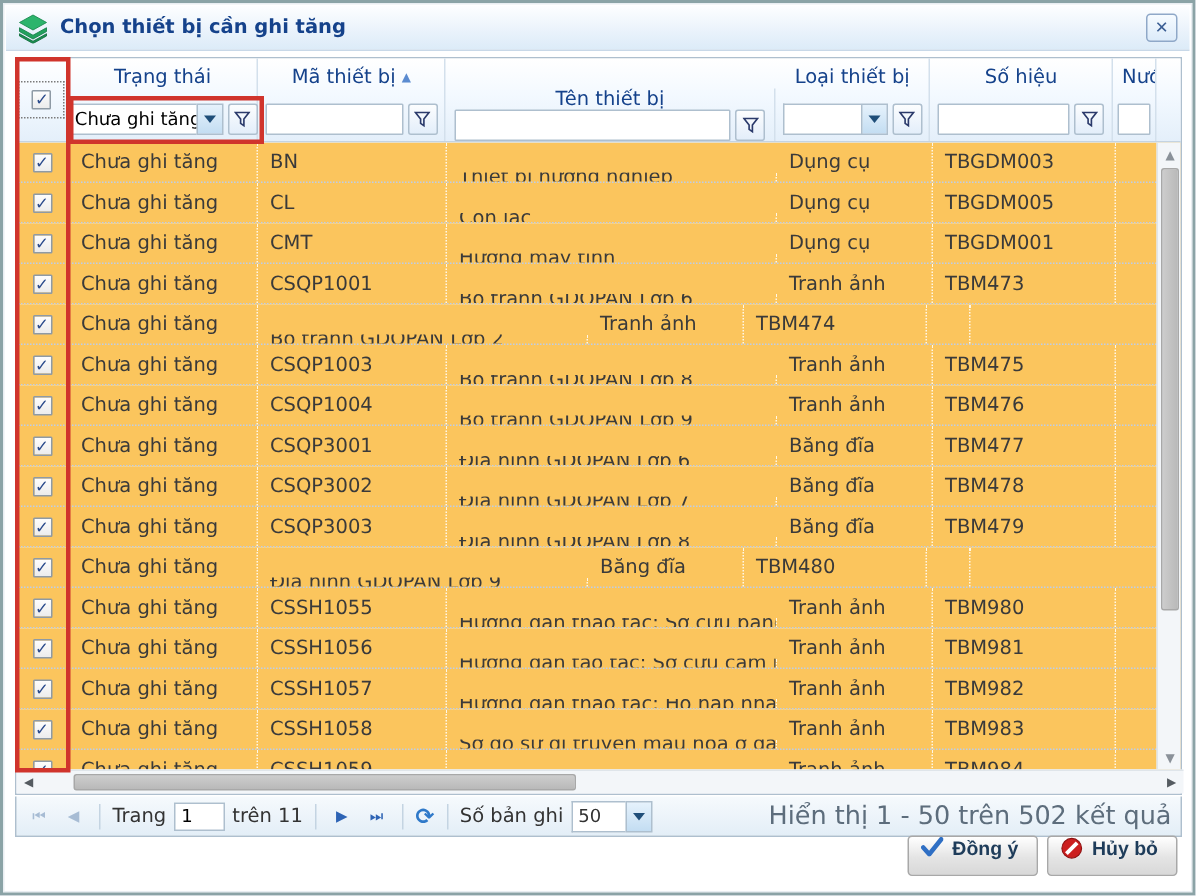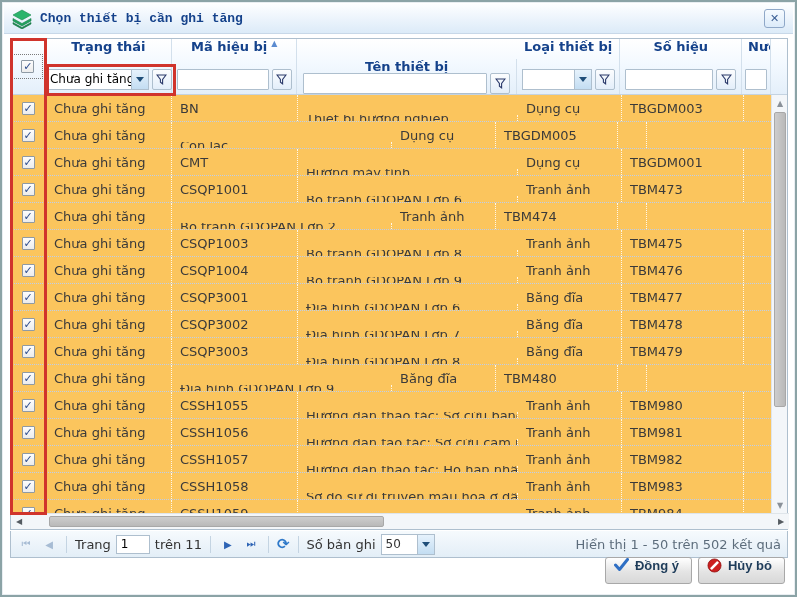--- a/index.html
+++ b/index.html
@@ -14,41 +14,41 @@
   }
 
   
   .titlebar {
     position:absolute; left:2px; top:2px; right:2px; height:30px;
     background:linear-gradient(#fdfeff,#e9f2fb 60%,#dcebf8);
     border-bottom:1px solid #c8d8e8;
     display:flex; align-items:center; padding:0 8px;
   }
   .title-icon { width:20px; height:20px; margin-right:8px; flex:0 0 auto; }
-  .title-text { font-size:13px; font-weight:bold; color:#15428b;font-family:Liberation Mono, monospace; }
+  .title-text { font-size:13px; font-weight:bold; color:#15428b; }
   .close-btn {
     margin-left:auto; width:21px; height:19px;
     background:linear-gradient(#f6fbff,#dcebfa);
     border:1px solid #8fa8c8; border-radius:3px;
     color:#3b5e94; font-size:11px; font-weight:bold;
     display:flex; align-items:center; justify-content:center; cursor:pointer;
   }
 
   
   .grid {
     position:absolute; left:8px; top:36px; width:778px; height:492px;
     border:1px solid #aebfce; background:#fff;
   }
   .gridhead { display:flex; height:56px;
     background:linear-gradient(#ffffff,#f3f9ff 45%,#e4effa);
     border-bottom:1px solid #c4d3e1; }
   .hcol { border-right:1px solid #d3e0ec; display:flex; flex-direction:column; }
   .hcol-title {
-    height:26px; display:flex; align-items:flex-start; justify-content:center;
-    font-size:13px; font-weight:bold; color:#15428b; white-space:nowrap; overflow:hidden;
+    height:26px; display:flex; align-items:center; justify-content:center;
+    font-size:13px; font-weight:normal; color:#15428b; white-space:nowrap; overflow:hidden;
   }
   .hcol-filter { height:30px; display:flex; align-items:center; justify-content:center; gap:3px; padding:0 3px; }
   .sort-arrow { font-size:8px; color:#5b8bd0; margin-left:4px; }
 
   .w-check { width:35px; } .w-status{ width:126px; } .w-code{ width:126px; }
   .w-name { width:220px;margin-top:20px; } .w-type { width:104px; } .w-serial{ width:122px; }
   .w-country{ width:29px; } .w-vscroll{ width:16px; border-right:none; }
 
   .check-cell { display:flex; align-items:center; justify-content:center; height:56px; }
   .check-focus { border:1px dotted #7a7a7a; padding:5px 8px; }
@@ -125,21 +125,21 @@
     border:1px solid #aebfce; border-top:none;
     display:flex; align-items:center; padding:0 6px; font-size:13px; color:#333;
     gap:5px;
   }
   .pbtn { width:18px; height:18px; display:flex; align-items:center; justify-content:center; cursor:pointer; font-size:10px; }
   .pbtn.disabled { color:#a7bcd4; cursor:default; }
   .pbtn.enabled { color:#2e64b5; }
   .psep { width:1px; height:17px; background:#c4d4e2; margin:0 3px; }
   .page-input { width:34px; height:19px; border:1px solid #aebfce; background:#fff; font-size:12px; padding:0 4px; font-family:inherit; }
   .refresh { color:#2f79c9; font-size:15px; font-weight:bold; cursor:pointer; line-height:15px; }
-  .pager .status { margin-left:auto; color:#5d6d7c; font-size:13px; }
+  .pager .status { margin-left:auto; color:#5d6d7c; font-size:17px; }
 
   
   .footer { position:absolute; left:0; right:0; bottom:6px; height:32px; display:flex; justify-content:flex-end; gap:6px; padding-right:10px; }
   .btn {
     height:27px; padding:0 12px 0 8px;
     background:linear-gradient(#ffffff,#e4e4e4 55%,#d8d8d8);
     border:1px solid #a8a8a8; border-radius:3px;
     display:flex; gap:6px; cursor:pointer;
     font-size:13px; color:#1e3c5a; font-weight:bold;
   }
@@ -192,21 +192,21 @@
           <div class="funnel-btn">
             <svg width="11" height="11" viewBox="0 0 11 11">
                 <path d="M1 1 H10 L6.6 5.4 V9.8 L4.4 8.2 V5.4 Z" fill="none" stroke="#2b3a6b" stroke-width="1.1"></path>
               </svg>
           </div>
         </div>
       </div>
 
       <div class="hcol w-code">
         <div class="hcol-title">
-          <span>Mã hiệu bị</span>
+          <span>Mã thiết bị</span>
             <span class="sort-arrow">▲</span>
         </div>
         <div class="hcol-filter">
           <input class="filter-input" style="width: 92px;">
           <div class="funnel-btn">
             <svg width="11" height="11" viewBox="0 0 11 11">
                 <path d="M1 1 H10 L6.6 5.4 V9.8 L4.4 8.2 V5.4 Z" fill="none" stroke="#2b3a6b" stroke-width="1.1"></path>
               </svg>
           </div>
         </div>
@@ -284,20 +284,21 @@
           <div class="cell w-type">Dụng cụ</div>
           <div class="cell w-serial">TBGDM003</div>
           <div class="cell w-country"></div>
         </div>
 
         <div class="row">
           <div class="cell ck w-check">
               <div class="cbx">✓</div>
             </div>
           <div class="cell w-status">Chưa ghi tăng</div>
+          <div class="cell w-code">CL</div>
           <div class="cell w-name">Con lắc</div>
           <div class="cell w-type">Dụng cụ</div>
           <div class="cell w-serial">TBGDM005</div>
           <div class="cell w-country"></div>
         </div>
 
         <div class="row">
           <div class="cell ck w-check">
               <div class="cbx">✓</div>
             </div>

